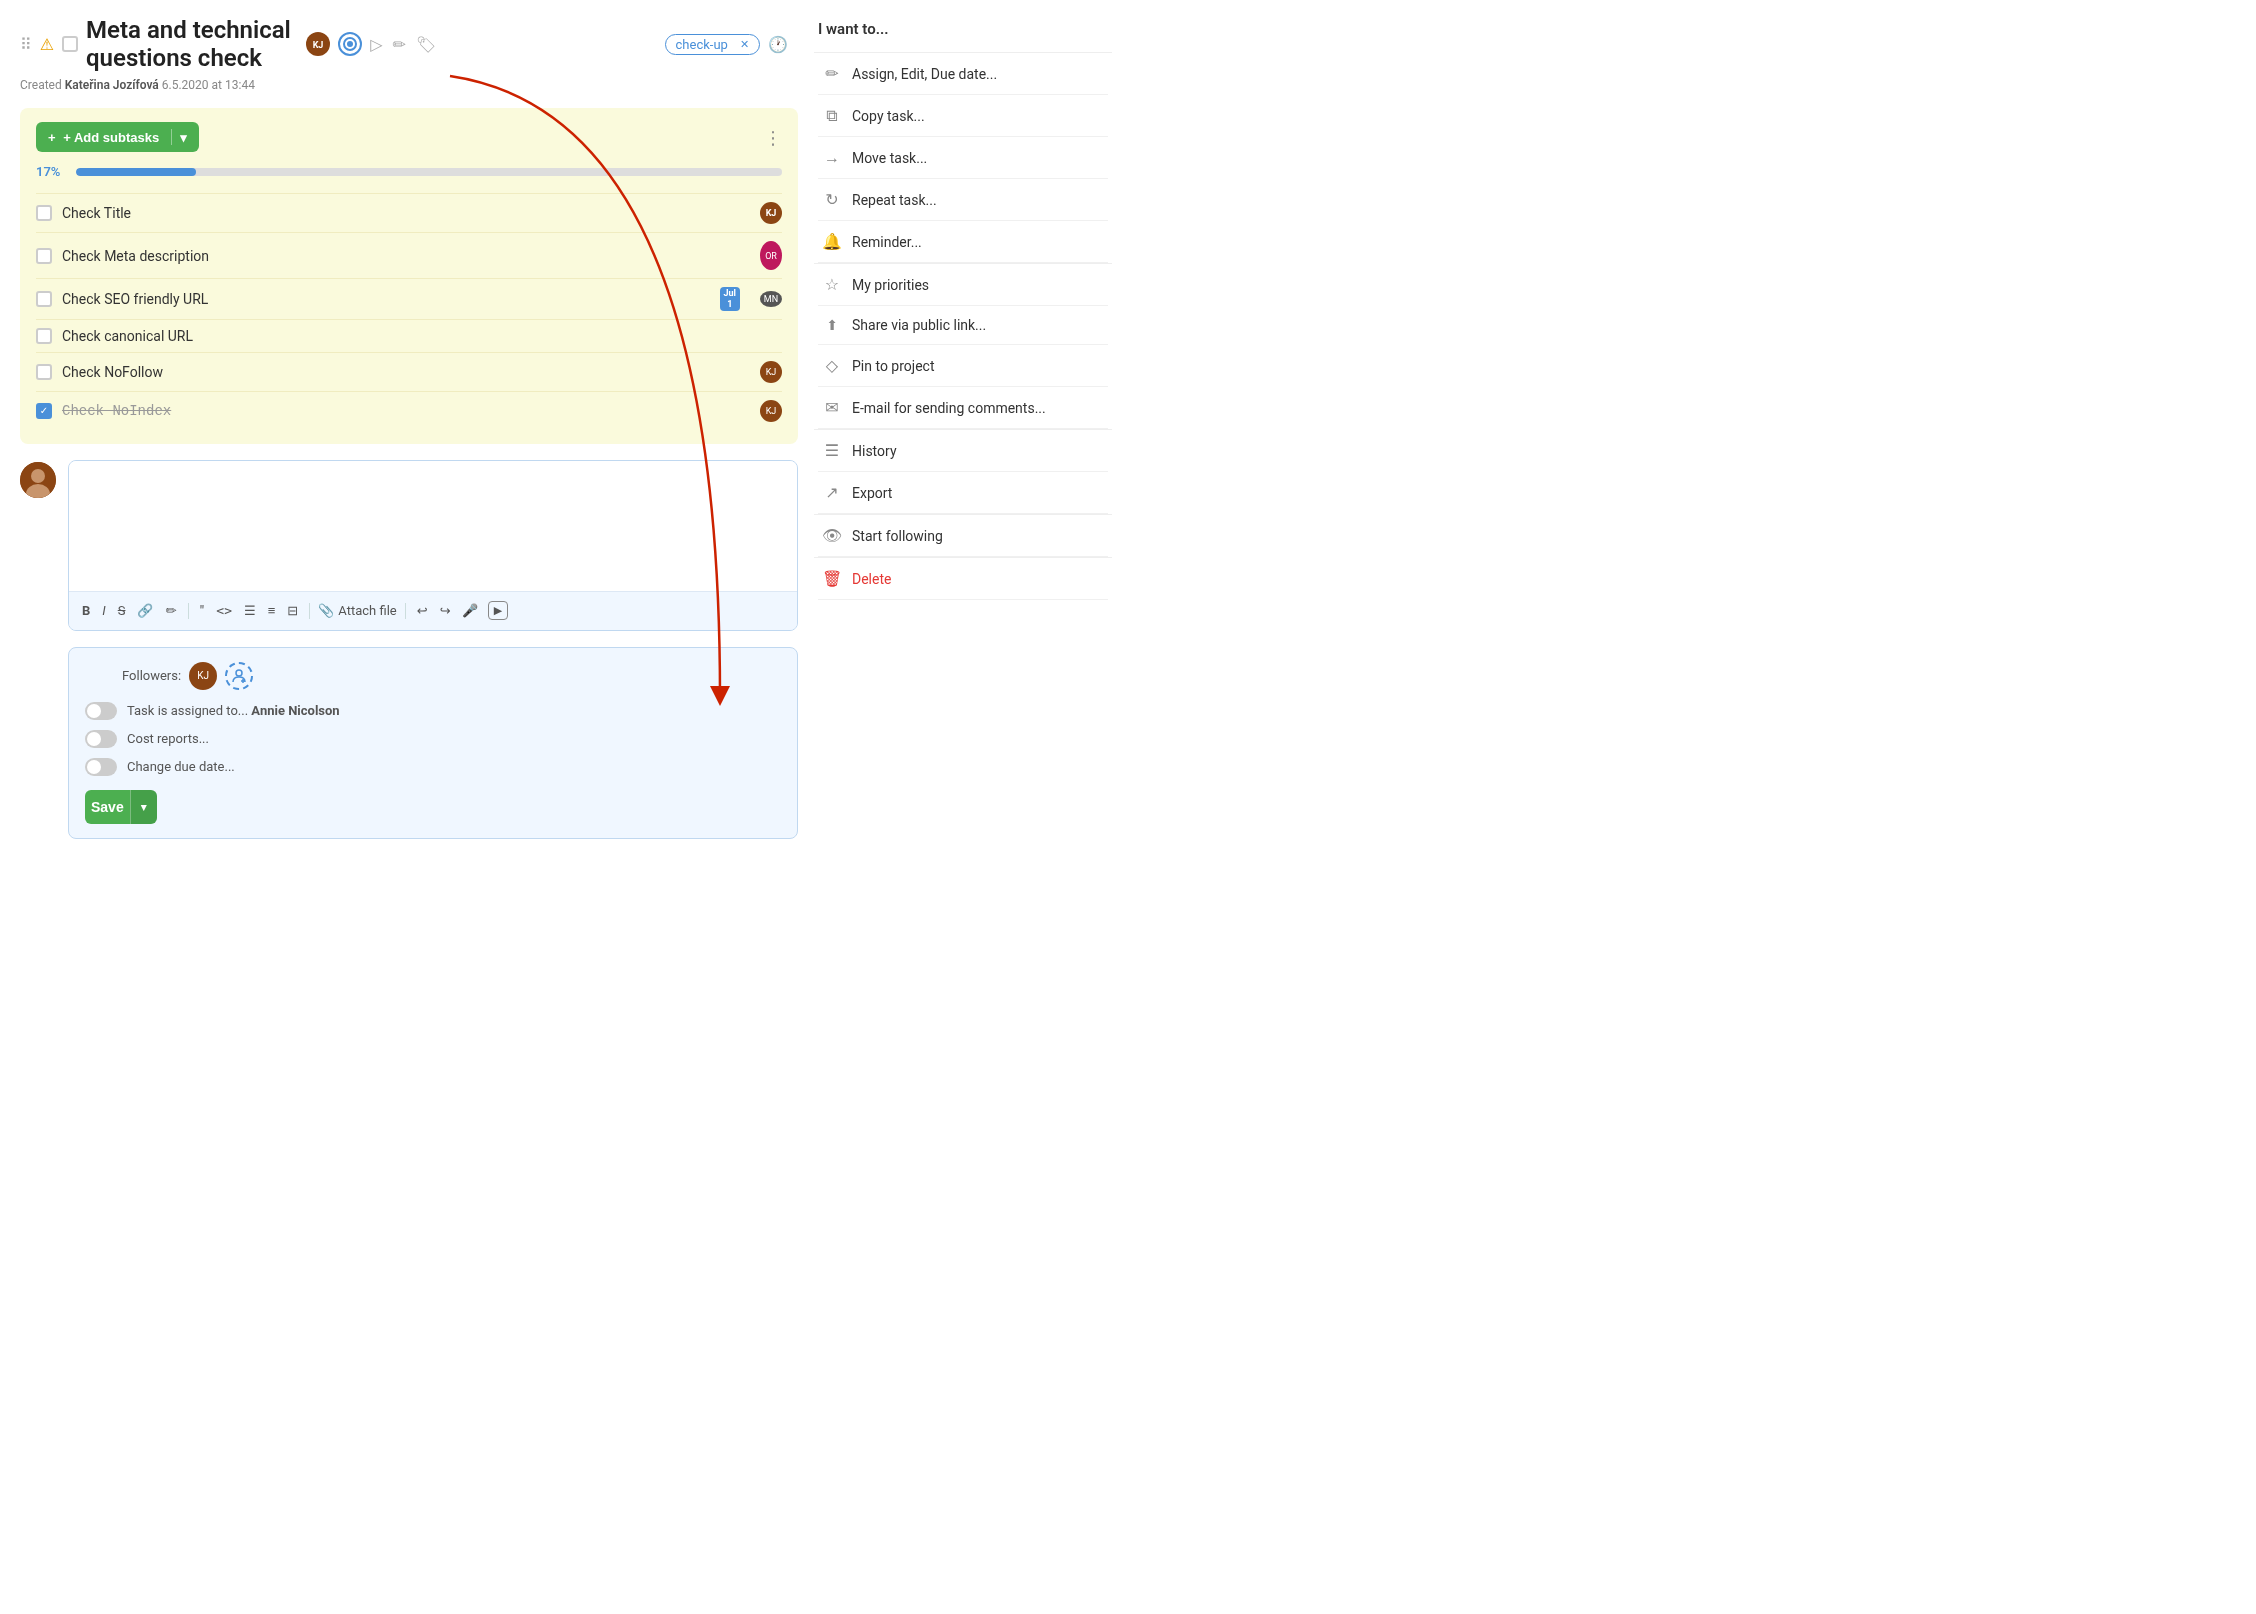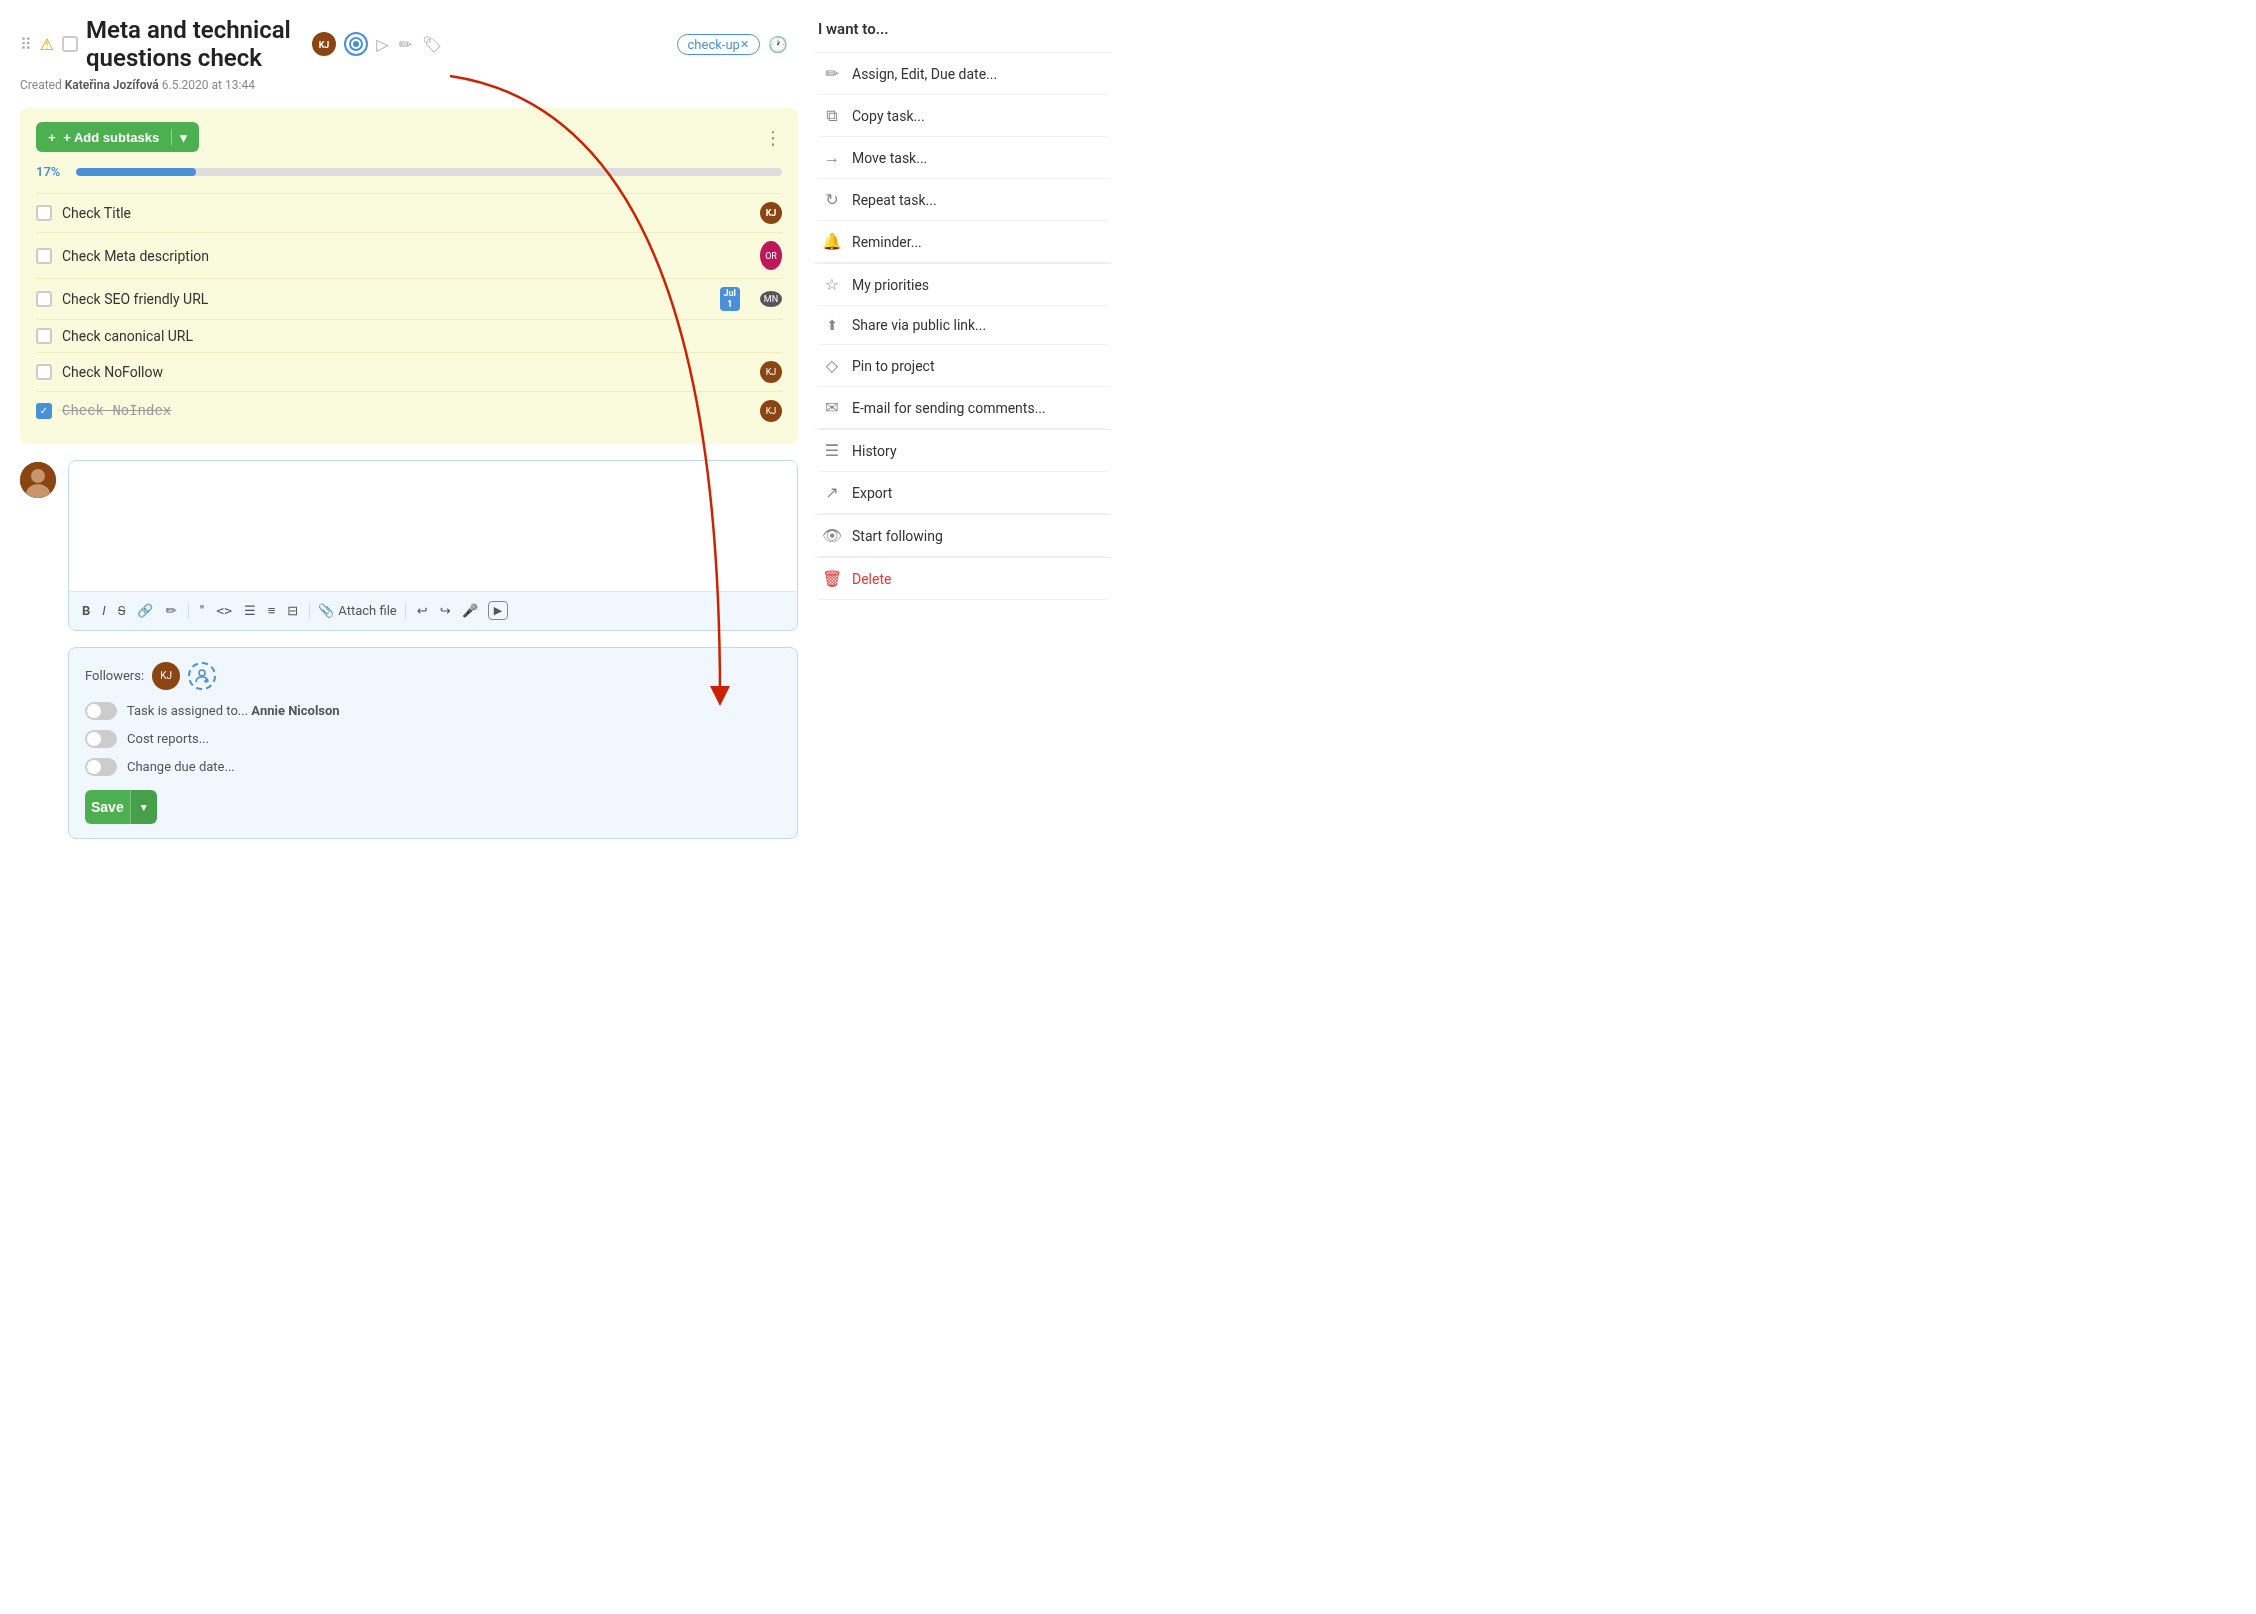--- a/index.html
+++ b/index.html
@@ -102,21 +102,21 @@
     }
 
     .check-up-tag {
       border: 1.5px solid #4a90d9;
       color: #4a90d9;
       border-radius: 20px;
       padding: 2px 10px;
       font-size: 13px;
       display: flex;
       align-items: center;
-      gap: 0;
+      gap: 12px;
       cursor: pointer;
     }
 
     .clock-icon {
       color: #aaa;
       font-size: 16px;
       cursor: pointer;
     }
 
     .task-meta {
@@ -375,20 +375,21 @@
     .followers-row {
       display: flex;
       align-items: center;
       gap: 8px;
       margin-bottom: 12px;
     }
 
     .followers-label {
       font-size: 13px;
       color: #555;
+      margin-left: 37px;
     }
 
     .add-follower-btn {
       width: 28px;
       height: 28px;
       border-radius: 50%;
       border: 2px dashed #4a90d9;
       display: flex;
       align-items: center;
       justify-content: center;

